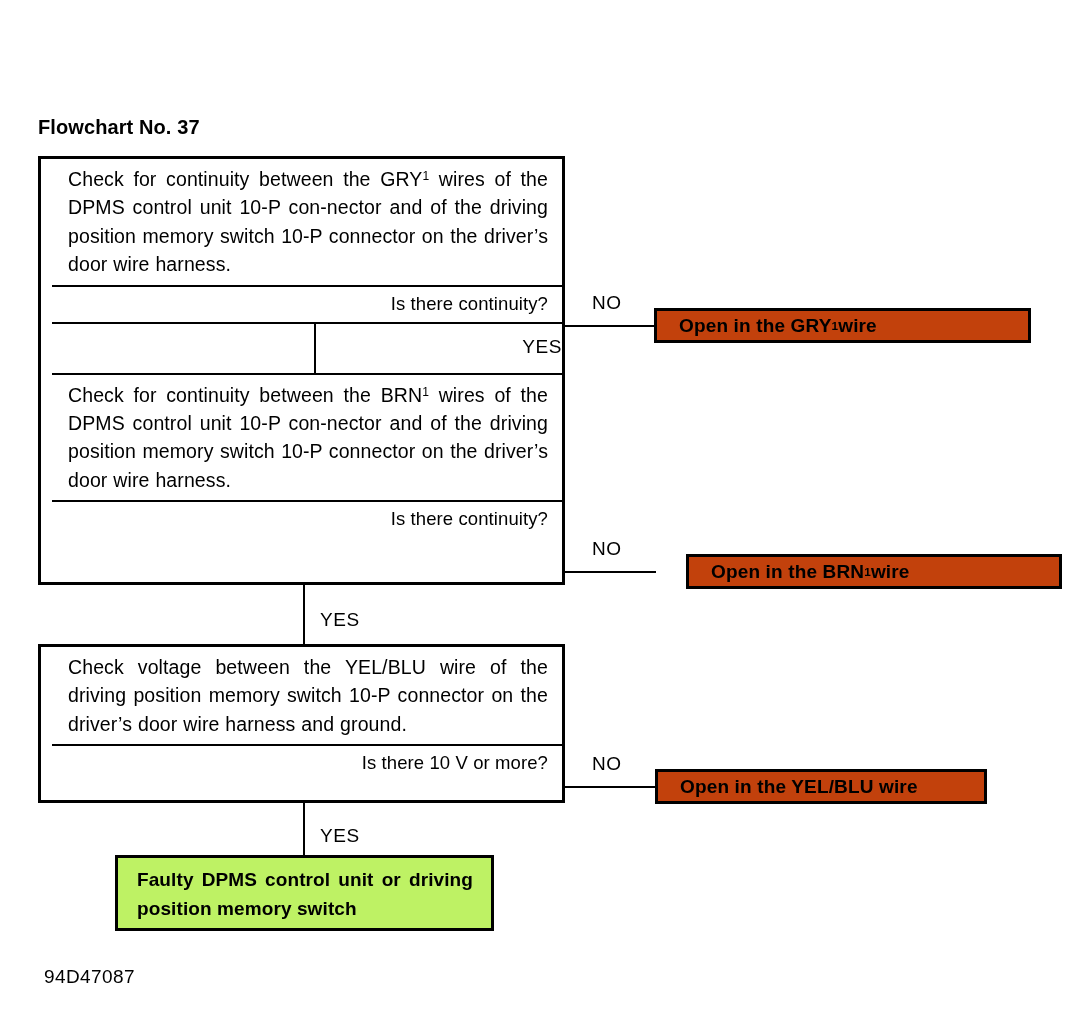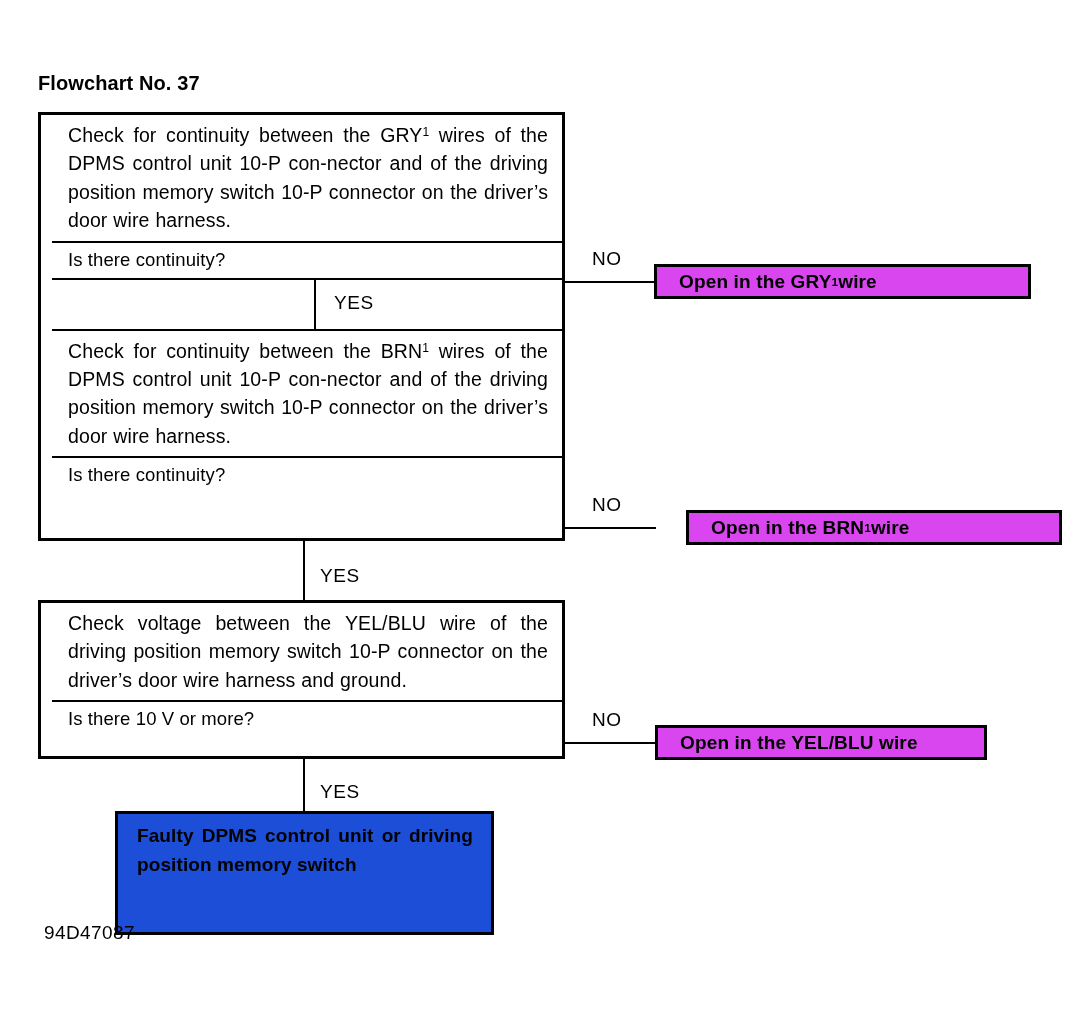--- a/index.html
+++ b/index.html
@@ -14,21 +14,21 @@
     font-family: "Liberation Sans", sans-serif;
     color: #000000;
     overflow: hidden;
   }
   .stage {
     position: absolute;
     left: 0; top: 0;
     width: 1068px;
     height: 1019px;
   }
-  .abs { position: absolute; }
+  .abs { position: absolute; margin-top: 44px; }
 
   
   #chart-title {
     left: 38px;
     top: 72px;
     font-size: 20px;
     font-weight: bold;
     letter-spacing: 0.1px;
     white-space: nowrap;
   }
@@ -49,20 +49,21 @@
   #table-lower {
     left: 38px;
     top: 600px;
     width: 527px;
     height: 159px;
   }
 
   .cell {
     box-sizing: border-box;
     position: relative;
+    text-align: right;
   }
   .cell-text {
     font-size: 19.5px;
     line-height: 28.4px;
     padding: 6px 14px 6px 16px;
     text-align: justify;
     text-align-last: left;
     letter-spacing: 0.1px;
     word-spacing: 0.4px;
   }
@@ -96,42 +97,42 @@
   sup {
     font-size: 0.62em;
     vertical-align: 0.52em;
     line-height: 0;
   }
 
   
   .result-box {
     border: 3px solid #000;
     box-sizing: border-box;
-    background: #d946ef;
+    background: #c2410c;
     font-weight: bold;
     font-size: 19px;
     letter-spacing: 0.15px;
     white-space: nowrap;
     display: flex;
     align-items: center;
     padding-left: 22px;
   }
   #result-gry { left: 654px; top: 264px; width: 377px; height: 35px; }
   #result-brn { left: 686px; top: 510px; width: 376px; height: 35px; }
   #result-yelblu { left: 655px; top: 725px; width: 332px; height: 35px; }
 
   
   #terminal-box {
     left: 115px;
     top: 811px;
     width: 379px;
-    height: 124px;
+    height: 76px;
     border: 3px solid #000;
     box-sizing: border-box;
-    background: #1d4ed8;
+    background: #bef264;
     font-weight: bold;
     font-size: 19px;
     line-height: 28.5px;
     padding: 8px 18px 0 19px;
     text-align: justify;
     text-align-last: left;
     letter-spacing: 0.1px;
   }
 
   

